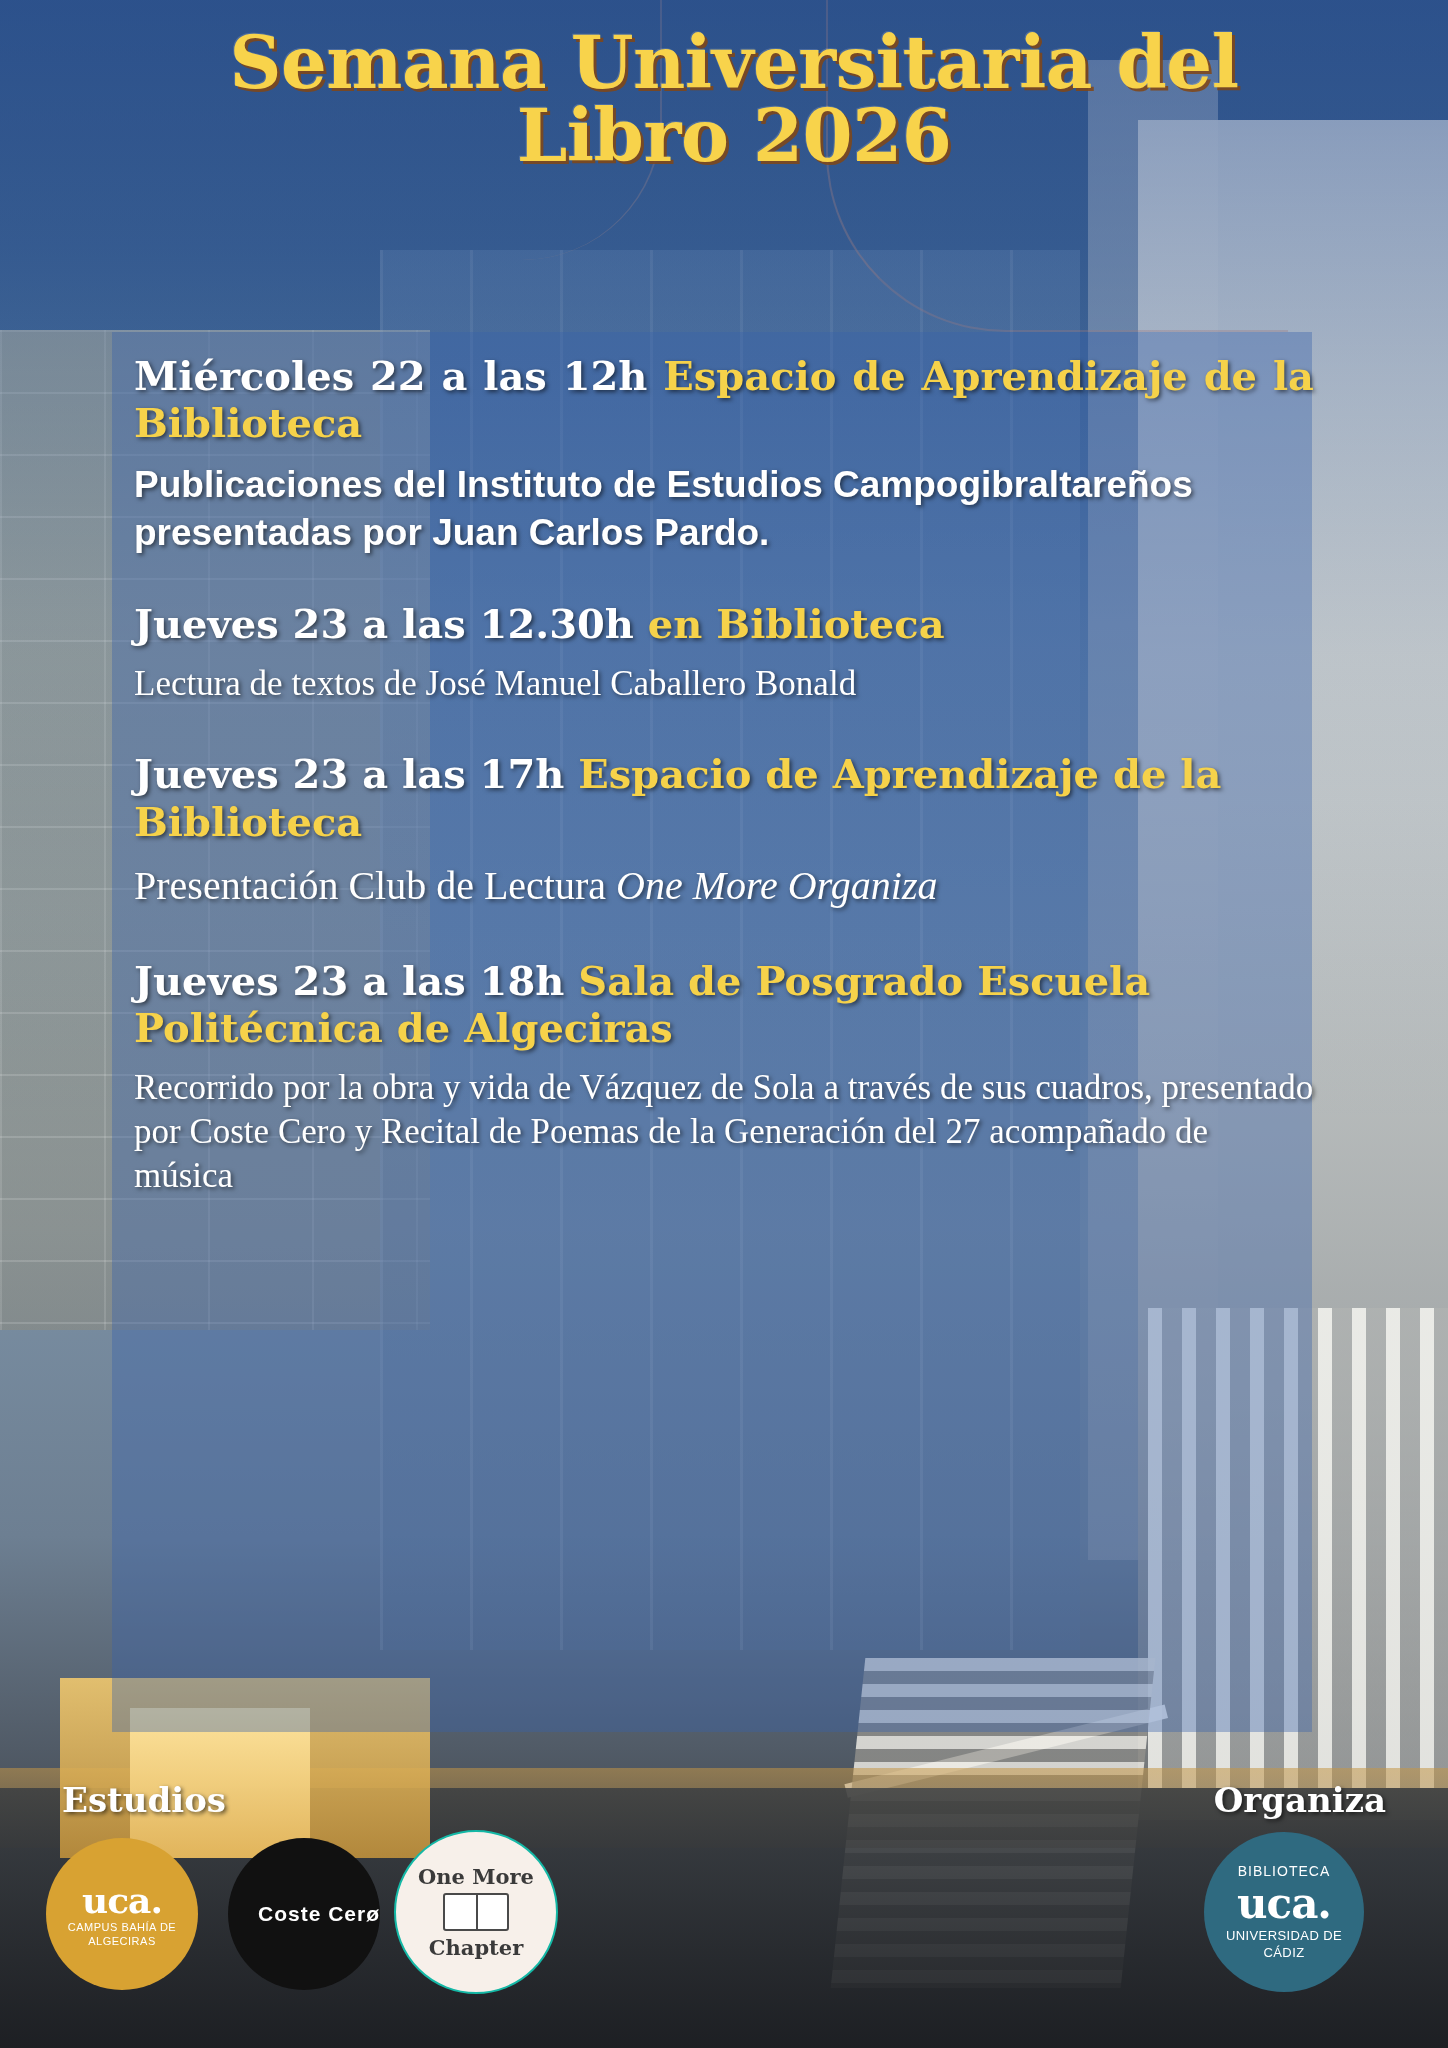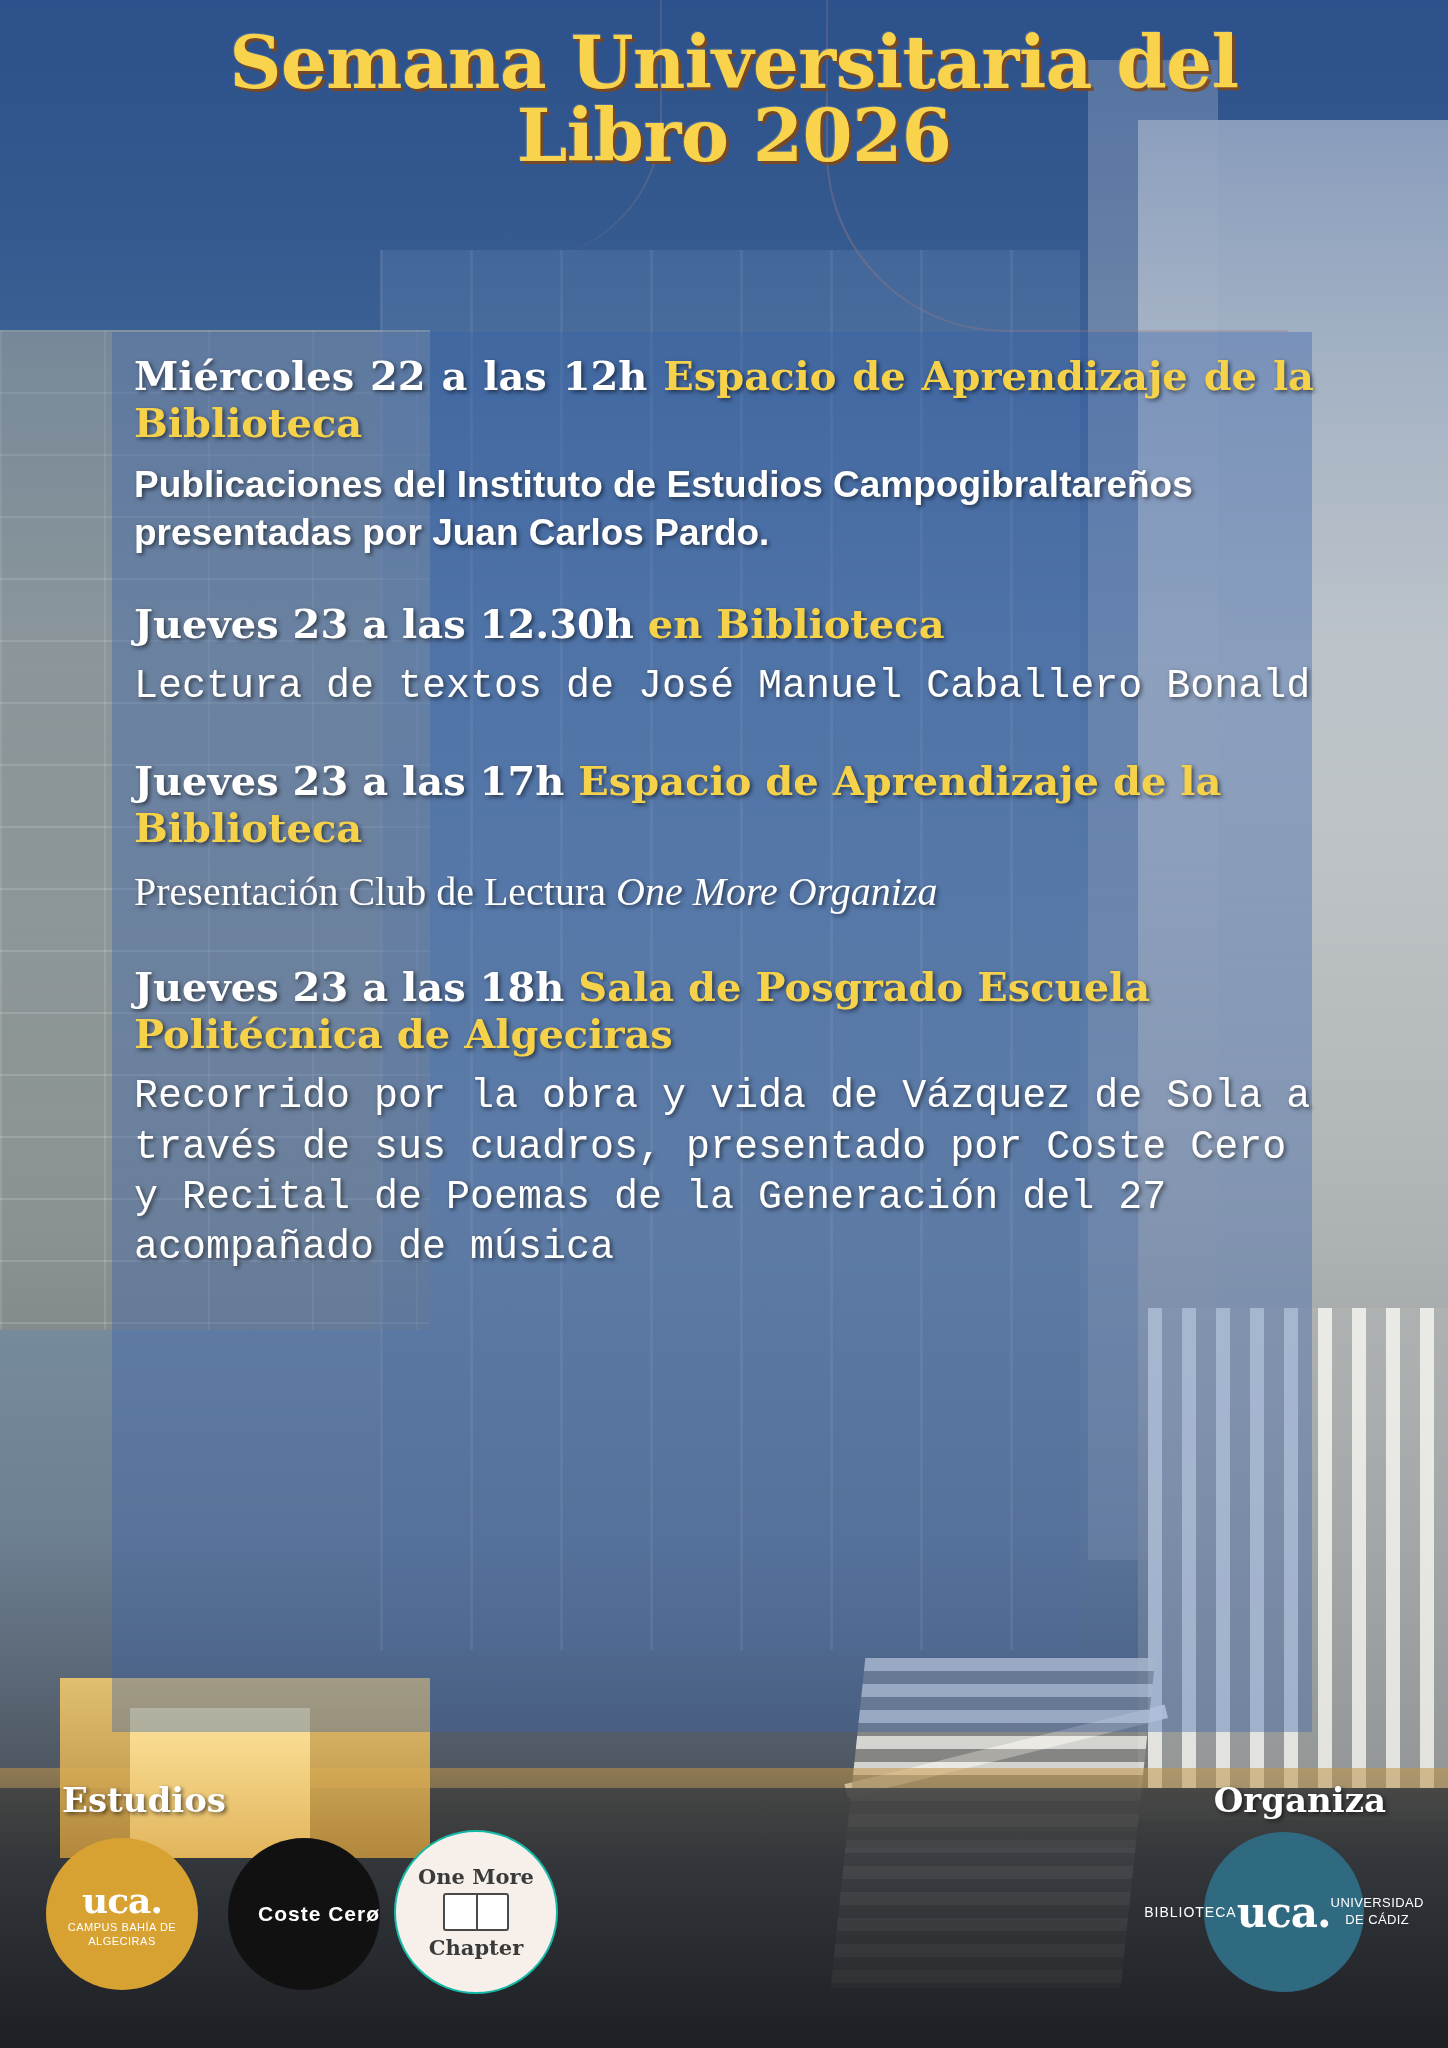--- a/index.html
+++ b/index.html
@@ -166,22 +166,22 @@
     text-shadow: 2px 2px 4px rgba(0,0,0,0.55);
     margin-top: 15px;
   }
   .body-sans {
     font-family: "Liberation Sans", sans-serif;
     font-weight: bold;
     font-size: 37px;
     line-height: 1.28;
   }
   .body-serif {
-    font-family: Liberation Mono, monospace;
-    font-size: 40px;
+    font-family: Liberation Serif, serif;
+    font-size: 35px;
   }
   .body-light {
     font-family: "Liberation Serif", serif;
     font-size: 40px;
     line-height: 1.32;
   }
   .ital { font-style: italic; }
 
   
   .footer-label {
@@ -232,21 +232,21 @@
     border-radius: 3px;
     position: relative;
   }
   .logo-omc .book:after {
     content: ""; position: absolute; left: 50%; top: 0; width: 2px; height: 100%; background: #4a4a4a;
   }
   .logo-omc .t2 { font-family: "DejaVu Serif", serif; font-weight: bold; font-size: 21px; }
   .logo-bib-uca {
     right: 104px; top: 1832px; width: 160px; height: 160px;
     background: #2f6a80;
-    display: flex; flex-direction: row; align-items: center; justify-content: center;
+    display: flex; flex-direction: column; align-items: center; justify-content: center;
     color: #ffffff;
   }
   .logo-bib-uca .top { font-family: "Liberation Sans", sans-serif; font-size: 14px; letter-spacing: 1px; }
   .logo-bib-uca .mid { font-family: "DejaVu Serif", serif; font-weight: bold; font-size: 42px; letter-spacing: -1px; }
   .logo-bib-uca .bot { font-family: "Liberation Sans", sans-serif; font-size: 13px; letter-spacing: 0.4px; text-align: center; line-height: 1.3; }
 </style>
 </head>
 <body>
 
 <div class="poster">

